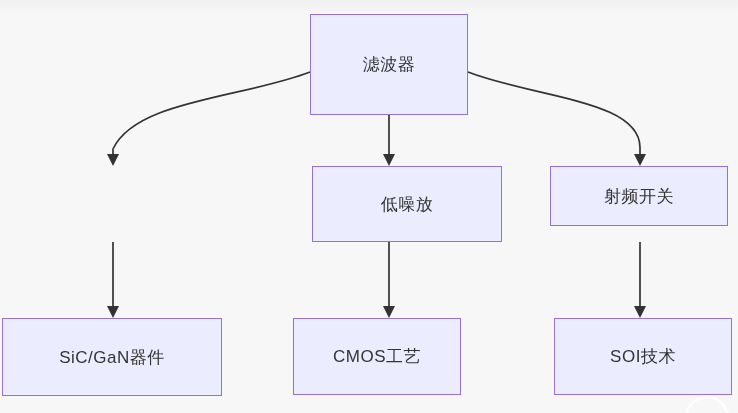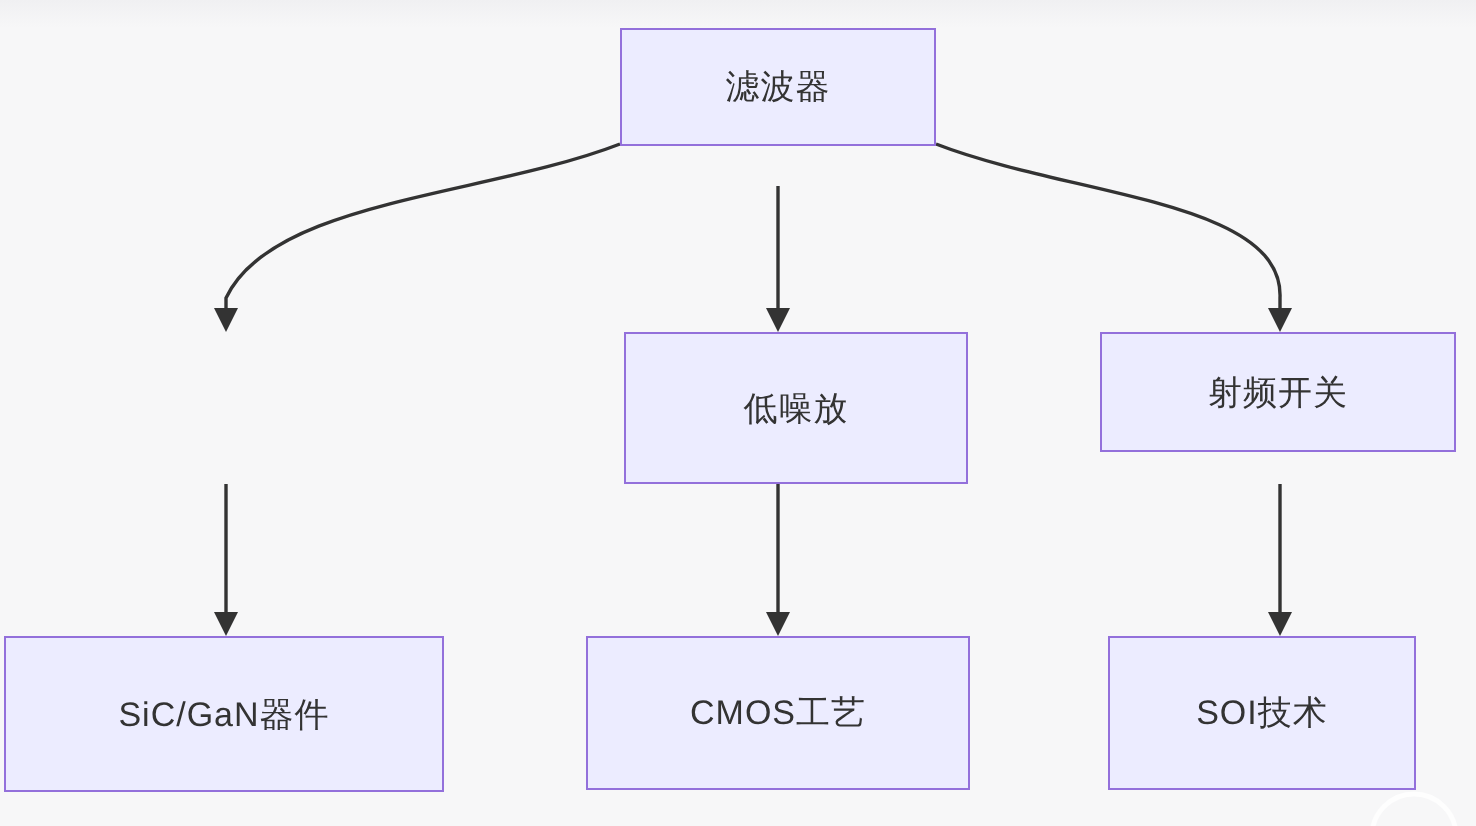--- a/index.html
+++ b/index.html
@@ -20,27 +20,27 @@
   .node{
     position:absolute;
     background:var(--node-fill);
     border:1.4px solid var(--node-border);
     color:var(--text);
     display:flex;align-items:center;justify-content:center;
     font-size:17px;letter-spacing:0.5px;
     box-sizing:border-box;
     white-space:nowrap;
   }
-  .n-filter {left:310px;top:14px; width:158px;height:59px;}
+  .n-filter {left:310px;top:14px; width:158px;height:101px;}
   .n-pa     {left:10px; top:166px;width:207px;height:76px;}
-  .n-lna    {left:312px;top:166px;width:172px;height:76px;}
+  .n-lna    {left:312px;top:166px;width:190px;height:76px;}
   .n-sw     {left:550px;top:166px;width:178px;height:60px;}
   .n-sic    {left:2px;  top:318px;width:220px;height:78px;}
-  .n-cmos   {left:293px;top:318px;width:192px;height:77px;}
-  .n-soi    {left:554px;top:318px;width:154px;height:77px;}
+  .n-cmos   {left:293px;top:318px;width:168px;height:77px;}
+  .n-soi    {left:554px;top:318px;width:178px;height:77px;}
   .edge-path{stroke:var(--edge);stroke-width:1.7;fill:none;}
   .arrow-head{fill:var(--edge);stroke:none;}
   .watermark{stroke:#ffffff;stroke-width:2.5;fill:none;opacity:0.8;}
 </style>
 </head>
 <body>
 
 <div class="stage">
 
   <svg class="edges" viewBox="0 0 738 413" xmlns="http://www.w3.org/2000/svg">

